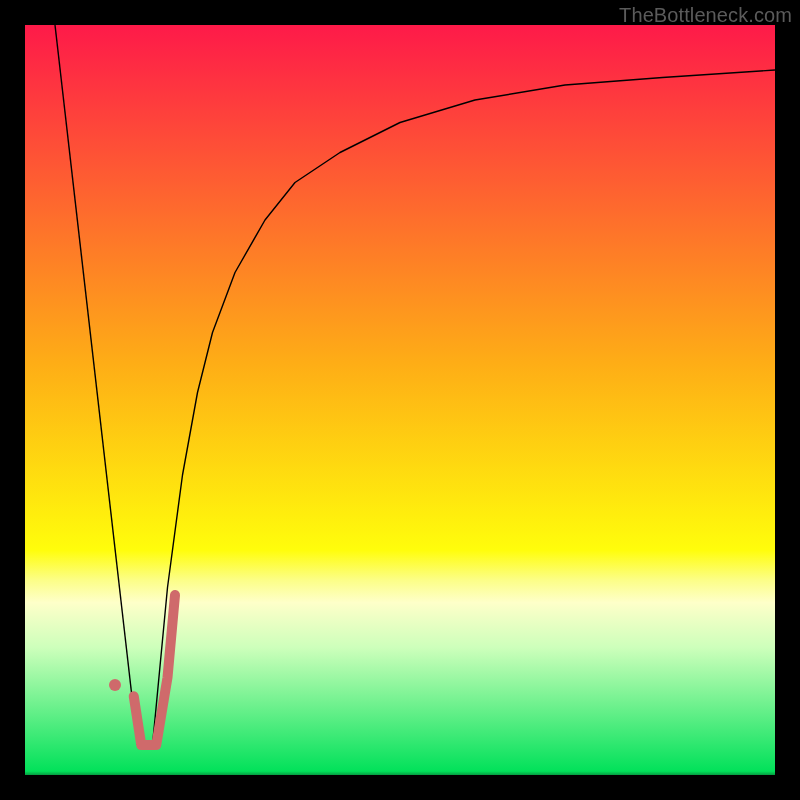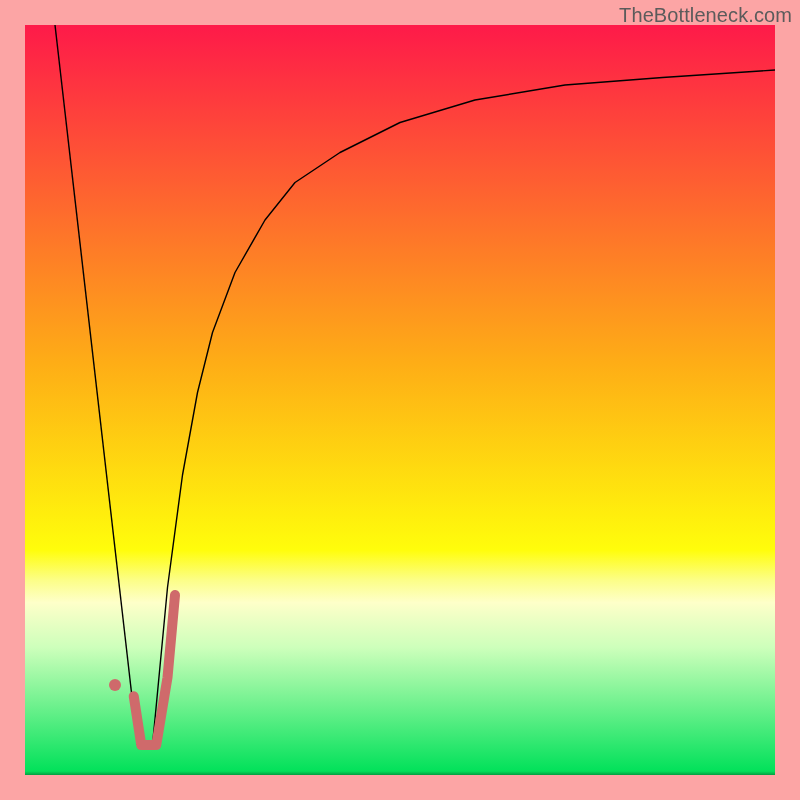--- a/index.html
+++ b/index.html
@@ -5,21 +5,21 @@
   html, body {
     margin: 0;
     padding: 0;
     width: 800px;
     height: 800px;
     overflow: hidden;
   }
   .frame {
     width: 800px;
     height: 800px;
-    background: #fca5a5;
+    background: #000000;
     position: relative;
   }
   .plot-area {
     position: absolute;
     left: 25px;
     top: 25px;
     width: 750px;
     height: 750px;
   }
   .gradient-bg {

